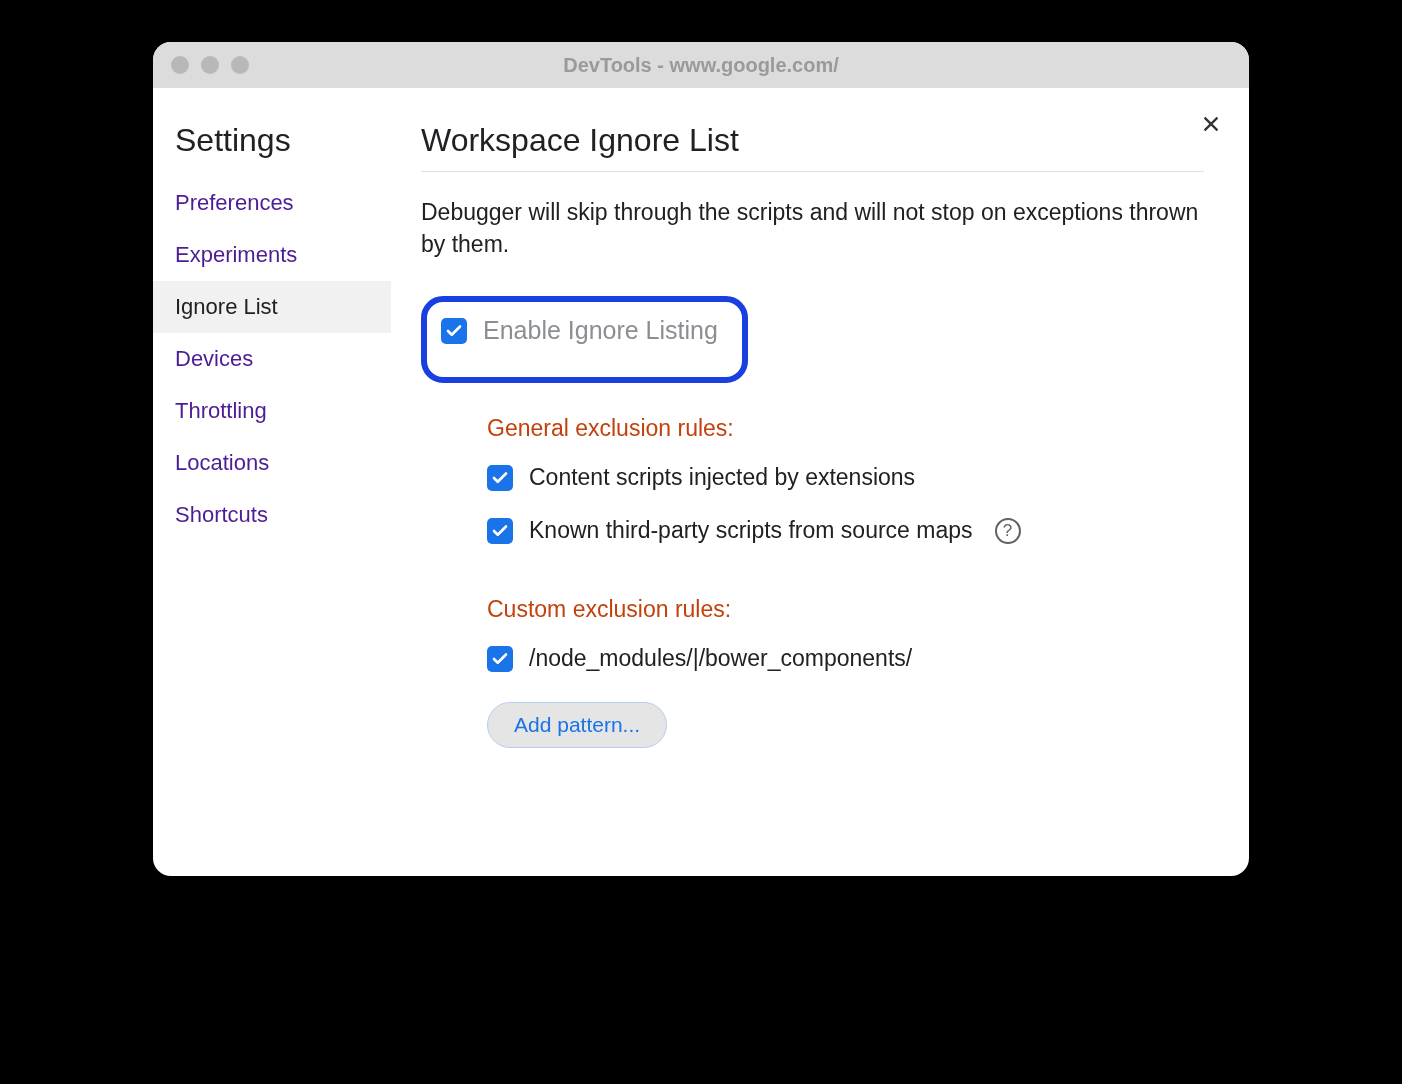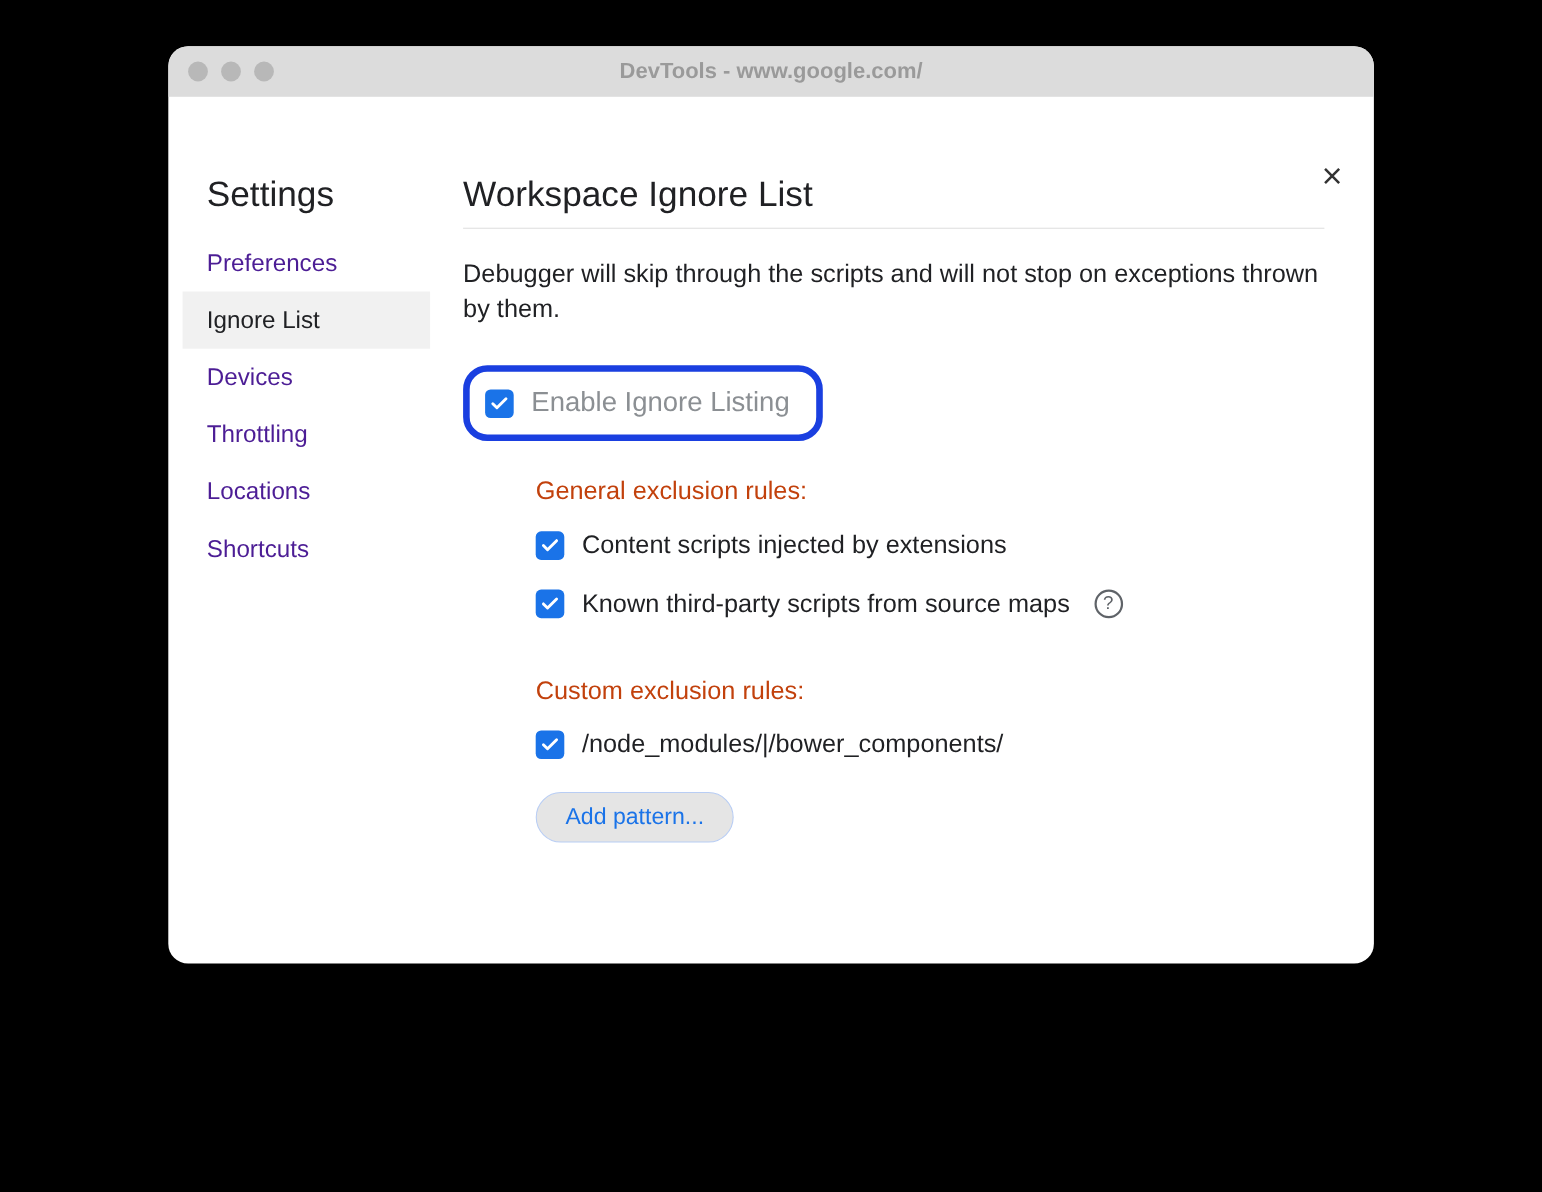--- a/index.html
+++ b/index.html
@@ -15,21 +15,20 @@
     }
     .window {
       width: 1096px;
       height: 834px;
       background: #fff;
       border-radius: 18px;
       overflow: hidden;
       box-shadow: 0 15px 40px rgba(0,0,0,0.5);
       display: flex;
       flex-direction: column;
-      gap: 36px;
     }
     .titlebar {
       height: 46px;
       background: #dcdcdc;
       display: flex;
       align-items: center;
       position: relative;
       flex-shrink: 0;
     }
     .traffic-lights {
@@ -67,21 +66,20 @@
       align-items: center;
       justify-content: center;
       cursor: pointer;
       color: #333;
     }
     .close-x svg { width: 22px; height: 22px; }
     .sidebar {
       width: 238px;
       padding-top: 34px;
       flex-shrink: 0;
-      padding-left: 13px;
     }
     .settings-heading {
       font-size: 32px;
       font-weight: 500;
       color: #202124;
       padding: 0 0 18px 22px;
     }
     .nav-item {
       font-size: 22px;
       color: #4c1d95;
@@ -108,21 +106,21 @@
       color: #202124;
       line-height: 1.4;
       margin-top: 24px;
       margin-bottom: 36px;
     }
     .highlight-box {
       display: inline-flex;
       align-items: center;
       border: 6px solid #1a3fe0;
       border-radius: 22px;
-      padding: 14px 24px 14px 14px;
+      padding: 14px 24px 32px 14px;
       gap: 16px;
     }
     .checkbox {
       width: 26px;
       height: 26px;
       background: #1a73e8;
       border-radius: 5px;
       display: flex;
       align-items: center;
       justify-content: center;
@@ -190,20 +188,21 @@
   <div class="content">
     <div class="close-x">
       <svg viewBox="0 0 24 24" fill="none" stroke="currentColor" stroke-width="2.5">
           <path d="M5 5 L19 19 M19 5 L5 19"></path>
         </svg>
     </div>
 
     <div class="sidebar">
       <div class="settings-heading">Settings</div>
       <div class="nav-item"><span>Preferences</span></div>
+      <div class="nav-item"><span>Experiments</span></div>
       <div class="nav-item active"><span>Ignore List</span></div>
       <div class="nav-item"><span>Devices</span></div>
       <div class="nav-item"><span>Throttling</span></div>
       <div class="nav-item"><span>Locations</span></div>
       <div class="nav-item"><span>Shortcuts</span></div>
     </div>
 
     <div class="main">
       <div class="page-title">Workspace Ignore List</div>
       <div class="description">Debugger will skip through the scripts and will not stop on exceptions thrown by them.</div>

